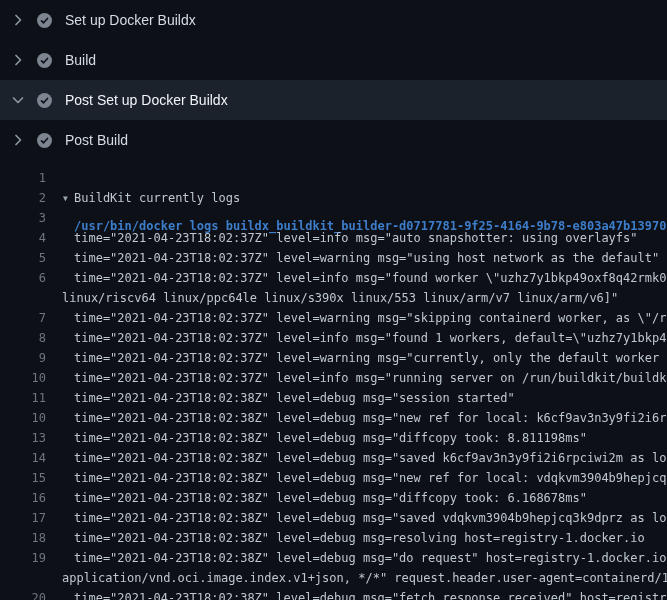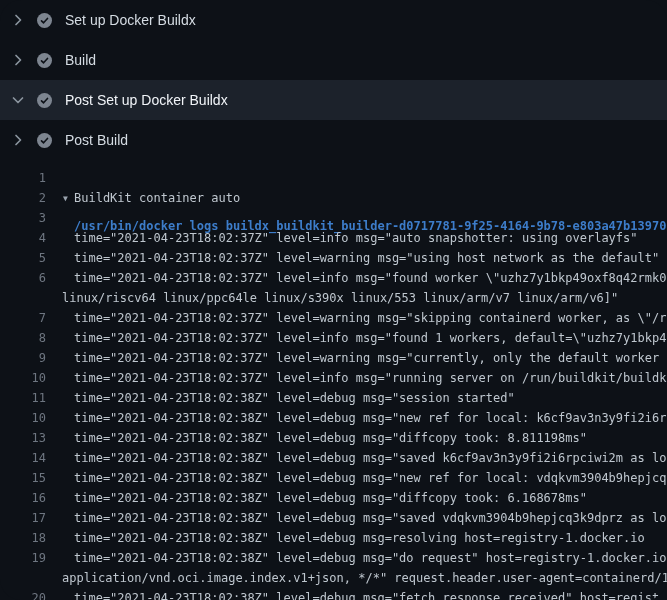--- a/index.html
+++ b/index.html
@@ -1,21 +1,20 @@
 <!DOCTYPE html>
 <html><head>
 <meta charset="utf-8">
 <style>
   html,body{margin:0;padding:0;background:#0d1117;}
   .app{
     position:relative;
     width:667px;height:600px;
     overflow:hidden;
     background:#0d1117;
-    border-radius:21px;
   }
   
   .steps{width:100%;}
   .step{
     height:40px;
     display:flex;
     align-items:center;
     font-family:"Liberation Sans", sans-serif;
     font-size:14px;
     color:#d5dce3;
@@ -127,21 +126,21 @@
           <svg width="15" height="15" viewBox="0 0 16 16">
             <circle cx="8" cy="8" r="8" fill="#7d8590"></circle>
             <path d="M4.8 8.4 L7 10.5 L11.2 5.8" fill="none" stroke="#0d1117" stroke-width="1.7" stroke-linecap="round" stroke-linejoin="round"></path>
           </svg>
         </span>
         <span class="step-label">Post Build</span>
       </div>
     </div>
   <div class="log" id="log">
       <div class="row"><span class="num">1</span></div>
-      <div class="row"><span class="num">2</span><span class="content"><span class="tri">▼</span><span>BuildKit container auto</span></span></div>
+      <div class="row"><span class="num">2</span><span class="content"><span class="tri">▼</span><span>BuildKit currently logs</span></span></div>
       <div class="row"><span class="num">3</span><span class="content i1 cmd">/usr/bin/docker logs buildx_buildkit_builder-d0717781-9f25-4164-9b78-e803a47b13970</span></div>
       <div class="row"><span class="num">4</span><span class="content i1">time="2021-04-23T18:02:37Z" level=info msg="auto snapshotter: using overlayfs"</span></div>
       <div class="row"><span class="num">5</span><span class="content i1">time="2021-04-23T18:02:37Z" level=warning msg="using host network as the default"</span></div>
       <div class="row"><span class="num">6</span><span class="content i1">time="2021-04-23T18:02:37Z" level=info msg="found worker \"uzhz7y1bkp49oxf8q42rmk0xjd\"</span></div>
       <div class="row"><span class="num"></span><span class="content cont">linux/riscv64 linux/ppc64le linux/s390x linux/553 linux/arm/v7 linux/arm/v6]"</span></div>
       <div class="row"><span class="num">7</span><span class="content i1">time="2021-04-23T18:02:37Z" level=warning msg="skipping containerd worker, as \"/run/co</span></div>
       <div class="row"><span class="num">8</span><span class="content i1">time="2021-04-23T18:02:37Z" level=info msg="found 1 workers, default=\"uzhz7y1bkp49oxf8</span></div>
       <div class="row"><span class="num">9</span><span class="content i1">time="2021-04-23T18:02:37Z" level=warning msg="currently, only the default worker can b</span></div>
       <div class="row"><span class="num">10</span><span class="content i1">time="2021-04-23T18:02:37Z" level=info msg="running server on /run/buildkit/buildkitd.s</span></div>
       <div class="row"><span class="num">11</span><span class="content i1">time="2021-04-23T18:02:38Z" level=debug msg="session started"</span></div>

